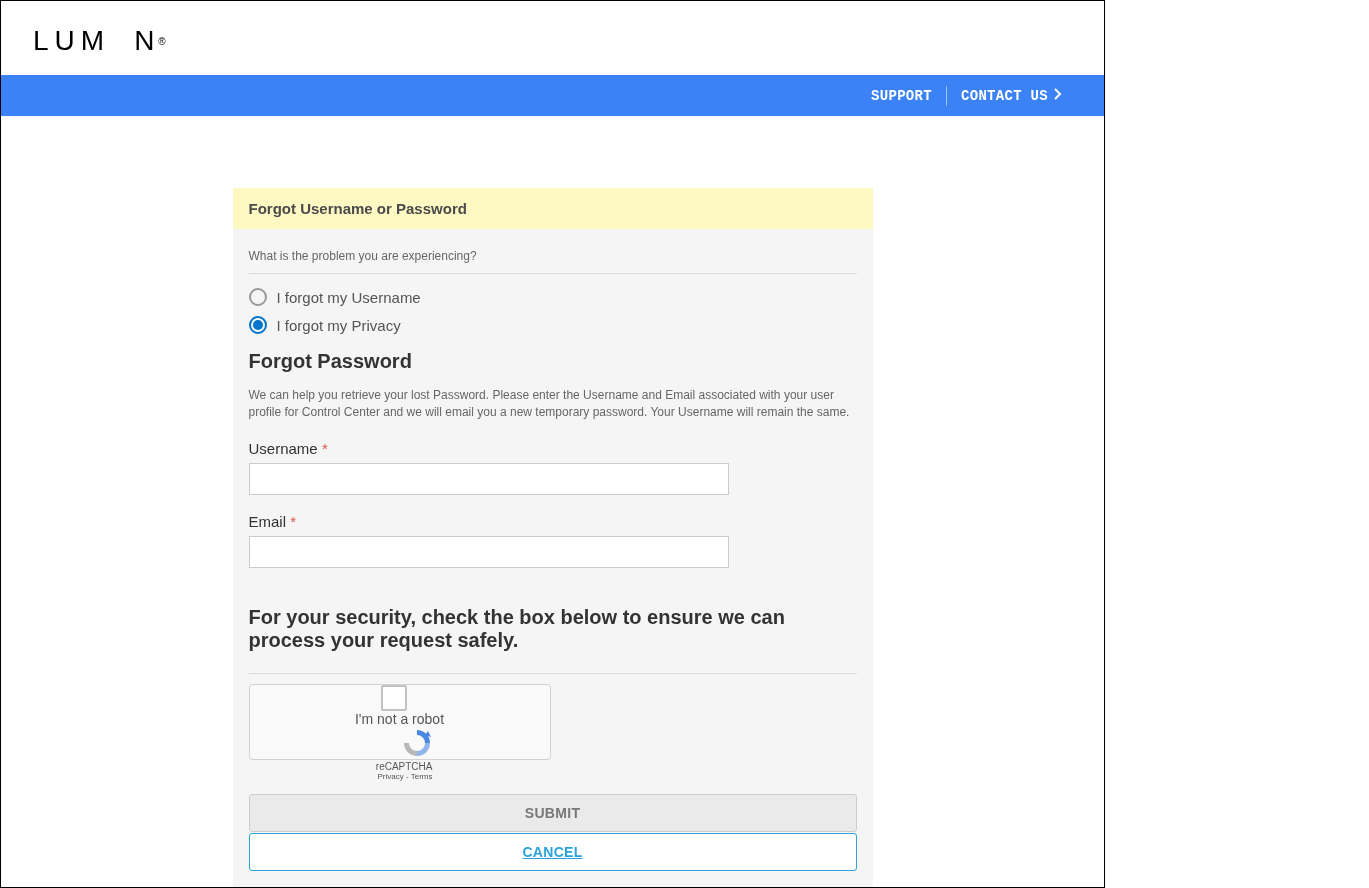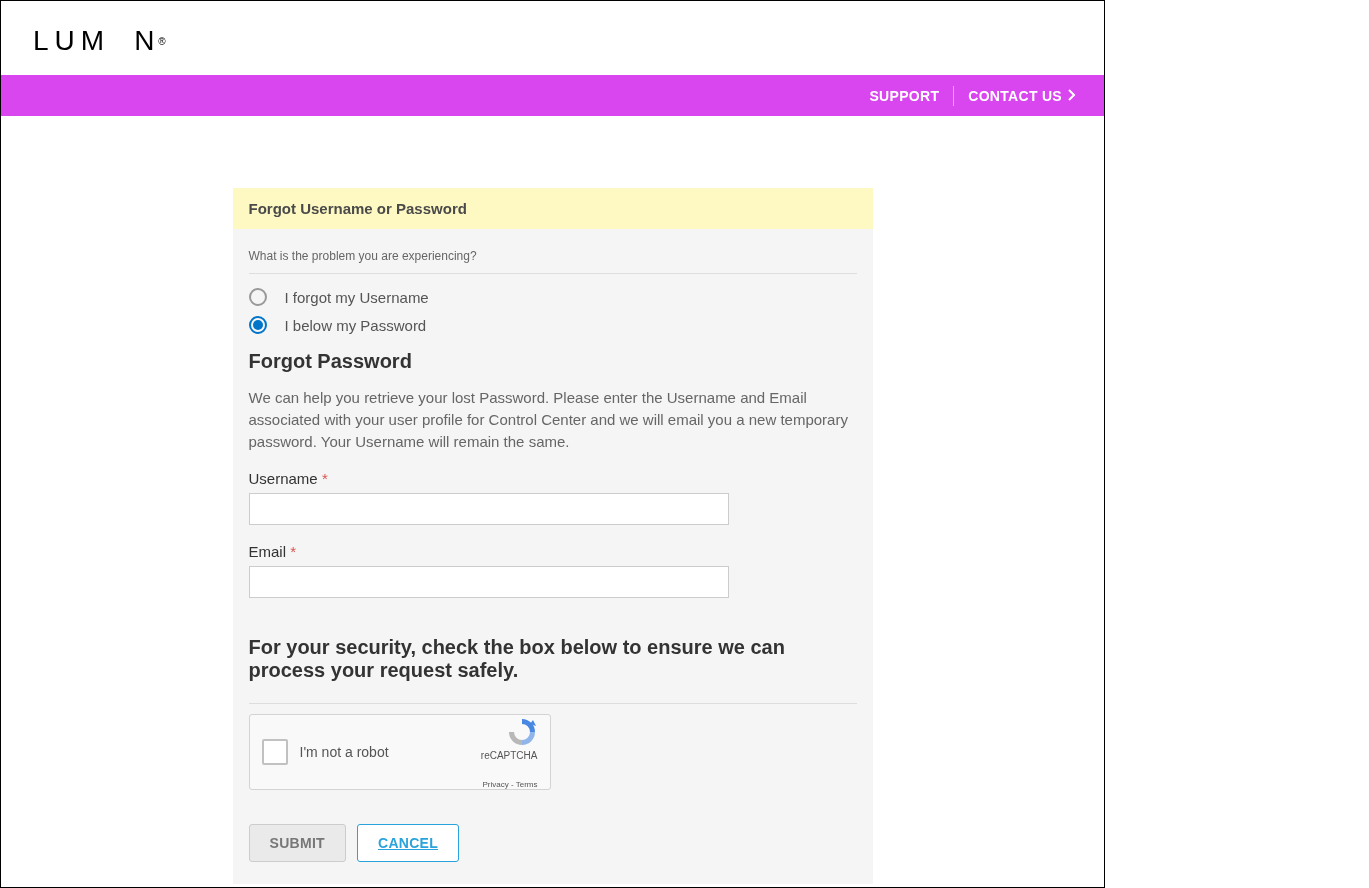--- a/index.html
+++ b/index.html
@@ -47,26 +47,27 @@
     .logo-e .bar:last-child {
       margin-bottom: 0;
     }
     .logo-reg {
       font-size: 10px;
       vertical-align: super;
       margin-left: -2px;
       letter-spacing: 0;
     }
     .nav-blue {
-      background: #d946ef;
+      background: #3b82f6;
       height: 41px;
       display: flex;
       justify-content: flex-end;
       align-items: center;
-      padding-right: 14px;
+      padding-right: 28px;
+      font-family: Liberation Mono, monospace;
     }
     .nav-blue a {
       color: #fff;
       text-decoration: none;
       font-size: 14px;
       font-weight: 700;
       letter-spacing: 0.3px;
       padding: 0 14px;
       display: inline-flex;
       align-items: center;
@@ -105,21 +106,20 @@
       border-bottom: 1px solid #ddd;
     }
     .radio-group {
       padding-top: 14px;
     }
     .radio-item {
       display: flex;
       align-items: center;
       margin-bottom: 10px;
       cursor: pointer;
-      gap: 8px;
     }
     .radio-circle {
       width: 18px;
       height: 18px;
       border: 2px solid #999;
       border-radius: 50%;
       margin-right: 10px;
       display: inline-flex;
       align-items: center;
       justify-content: center;
@@ -140,21 +140,21 @@
       color: #555;
     }
     .section-title {
       font-size: 20px;
       font-weight: 600;
       color: #333;
       margin-top: 16px;
       margin-bottom: 14px;
     }
     .help-text {
-      font-size: 15px;
+      font-size: 12px;
       color: #666;
       line-height: 1.45;
       margin-bottom: 18px;
     }
     .field-label {
       font-size: 15px;
       color: #333;
       margin-bottom: 6px;
       display: block;
     }
@@ -182,20 +182,21 @@
       width: 302px;
       height: 76px;
       border: 1px solid #d3d3d3;
       background: #f9f9f9;
       border-radius: 3px;
       display: flex;
       align-items: center;
       padding: 0 12px;
       margin-top: 10px;
       position: relative;
+      flex-direction: column;
     }
     .recaptcha-check {
       width: 26px;
       height: 26px;
       border: 2px solid #c1c1c1;
       background: #fff;
       border-radius: 2px;
       margin-right: 12px;
       cursor: pointer;
       flex-shrink: 0;
@@ -219,26 +220,26 @@
     }
     .recaptcha-text {
       font-size: 10px;
       color: #555;
       text-align: center;
       line-height: 1.1;
     }
     .recaptcha-links {
       font-size: 8px;
       color: #555;
-      margin-top: 19px;
     }
     .button-row {
       display: flex;
-      gap: 11px;
+      gap: 1px;
       margin-top: 34px;
+      flex-direction: column;
     }
     .btn {
       padding: 10px 20px;
       font-size: 14px;
       font-weight: 700;
       border-radius: 3px;
       cursor: pointer;
       letter-spacing: 0.3px;
     }
     .btn-submit {
@@ -291,21 +292,21 @@
       <div class="card-body">
         <div class="question">What is the problem you are experiencing?</div>
 
         <div class="radio-group">
           <div class="radio-item">
             <span class="radio-circle"></span>
             <span class="radio-label">I forgot my Username</span>
           </div>
           <div class="radio-item">
             <span class="radio-circle selected"></span>
-            <span class="radio-label">I below my Password</span>
+            <span class="radio-label">I forgot my Privacy</span>
           </div>
         </div>
 
         <div class="section-title">Forgot Password</div>
         <div class="help-text">We can help you retrieve your lost Password. Please enter the Username and Email associated with your user profile for Control Center and we will email you a new temporary password. Your Username will remain the same.</div>
 
         <label class="field-label">
           <span>Username</span>
           <span class="required">*</span>
         </label>

